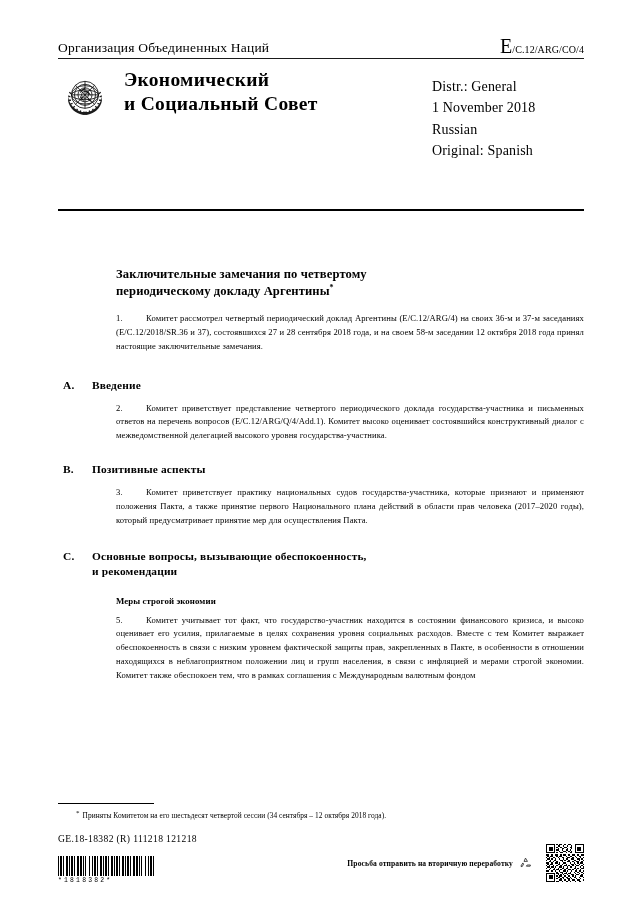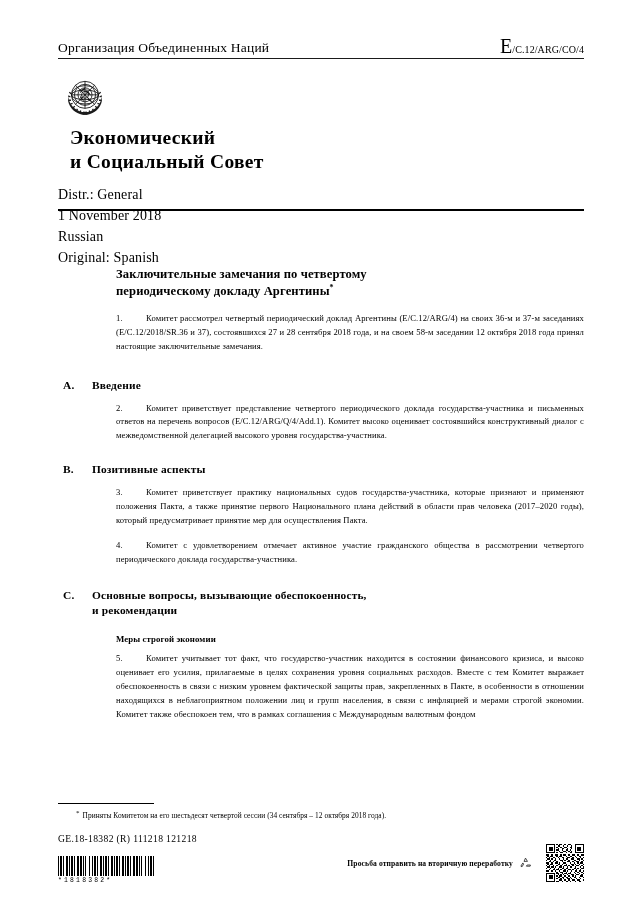--- a/index.html
+++ b/index.html
@@ -60,21 +60,20 @@
   }
 
   
   .emblem-block {
     position: absolute;
     left: 58px;
     top: 66px;
     width: 526px;
     display: flex;
     align-items: flex-start;
-    flex-direction: column;
   }
   .un-emblem {
     width: 54px;
     height: 54px;
     flex: 0 0 54px;
     margin-top: 4px;
   }
   .organ-title {
     margin-left: 12px;
     font-weight: bold;
@@ -351,23 +350,20 @@
 
     <div class="section-head">
       <span class="sec-letter">B.</span>
       <span class="sec-text">Позитивные аспекты</span>
     </div>
 
     <p class="para">
       <span class="num">3.</span><span>Комитет приветствует практику национальных судов государства-участника, которые признают и применяют положения Пакта, а также принятие первого Национального плана действий в области прав человека (2017–2020 годы), который предусматривает принятие мер для осуществления Пакта.</span>
     </p>
 
-    <p class="para">
-      <span class="num">4.</span><span>Комитет с удовлетворением отмечает активное участие гражданского общества в рассмотрении четвертого периодического доклада государства-участника.</span>
-    </p>
 
     <div class="gap-a"></div>
 
     <div class="section-head">
       <span class="sec-letter">C.</span>
       <span class="sec-text">
         <span>Основные вопросы, вызывающие обеспокоенность,</span>
         <span class="l2">и рекомендации</span>
       </span>
     </div>

